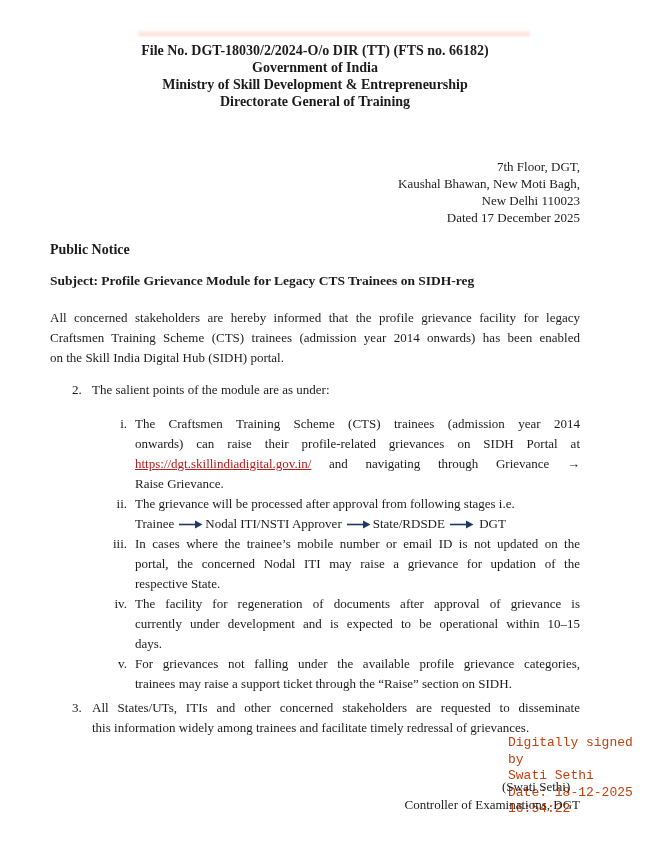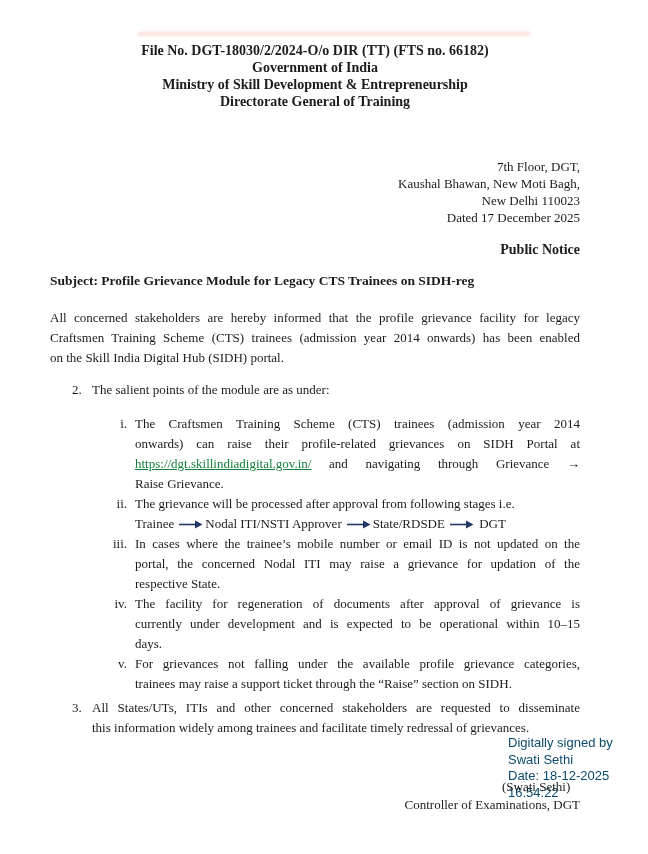--- a/index.html
+++ b/index.html
@@ -1,42 +1,42 @@
 <!DOCTYPE html>
 <html><head>
 <meta charset="utf-8">
 <style>
   html,body{margin:0;padding:0;background:#ffffff;}
   .page{position:relative;width:648px;height:854px;background:#ffffff;overflow:hidden;
         font-family:"Liberation Serif","DejaVu Serif",serif;color:#1b1b1b;}
   .content{padding:42px 68px 0 50px;}
   .hdr-line{font-weight:bold;text-align:center;font-size:14px;line-height:17px;}
   .addr{margin-top:48px;text-align:right;font-size:13px;line-height:17px;}
-  .notice-title{margin-top:15px;text-align:right;font-weight:bold;font-size:14px;line-height:17px;}
+  .notice-title{margin-top:15px;text-align:left;font-weight:bold;font-size:14px;line-height:17px;}
   .subject{margin-top:14px;font-weight:bold;font-size:13.5px;line-height:17px;}
   .body-block{font-size:13px;line-height:20px;}
   .intro{margin-top:19px;}
   .line{min-height:20px;}
   .jl{text-align:justify;text-align-last:justify;}
   .item{display:flex;}
   .item-2{margin-top:12px;}
   .item-3{margin-top:4px;}
   .num{flex:0 0 42px;box-sizing:border-box;padding-left:22px;}
   .item-body{flex:1;}
   .sublist{margin-top:14px;}
   .subitem{display:flex;}
   .rn{flex:0 0 77px;text-align:right;}
   .sub-body{flex:1;margin-left:8px;}
   .b{font-weight:normal;}
-  .link{color:#15803d;text-decoration:underline;cursor:pointer;}
+  .link{color:#b91c1c;text-decoration:underline;cursor:pointer;}
   .stage-line{white-space:nowrap;}
   .arrow-svg{vertical-align:-1px;margin:0 2px 0 5px;}
   .sig-digital{position:absolute;left:508px;top:735px;width:135px;
-               font-family:Liberation Sans, sans-serif;
-               font-size:13px;line-height:16.5px;color:#0c4a6e;}
+               font-family:Liberation Mono, monospace;
+               font-size:13px;line-height:16.5px;color:#c2410c;}
   .sig-name{position:absolute;left:502px;top:779px;font-size:13px;line-height:16px;}
   .sig-designation{position:absolute;right:68px;top:797px;font-size:13px;line-height:16px;margin-left:24px;}
   .stamp-remnant{position:absolute;left:138px;top:30px;width:392px;height:7px;
                  background:linear-gradient(180deg,rgba(253,210,200,0.10),rgba(246,170,155,0.38) 70%,rgba(253,222,215,0.15));
                  filter:blur(1px);}
 </style>
 </head>
 <body>
 
 <div class="page">

